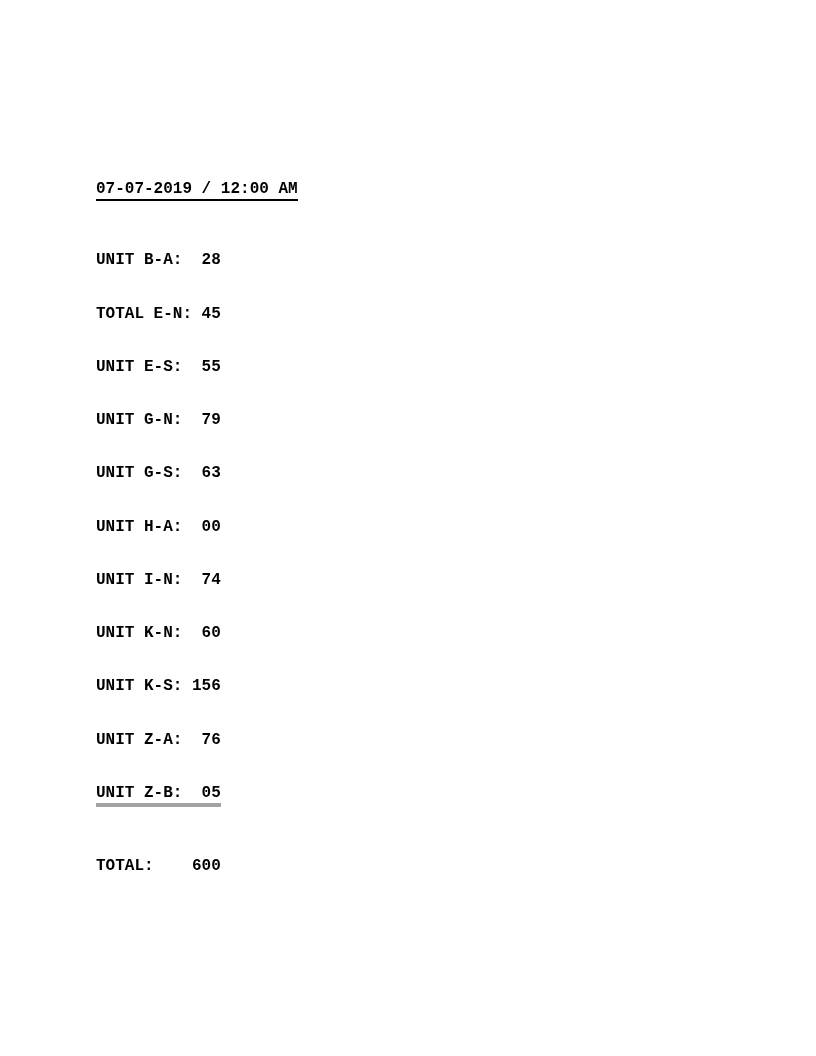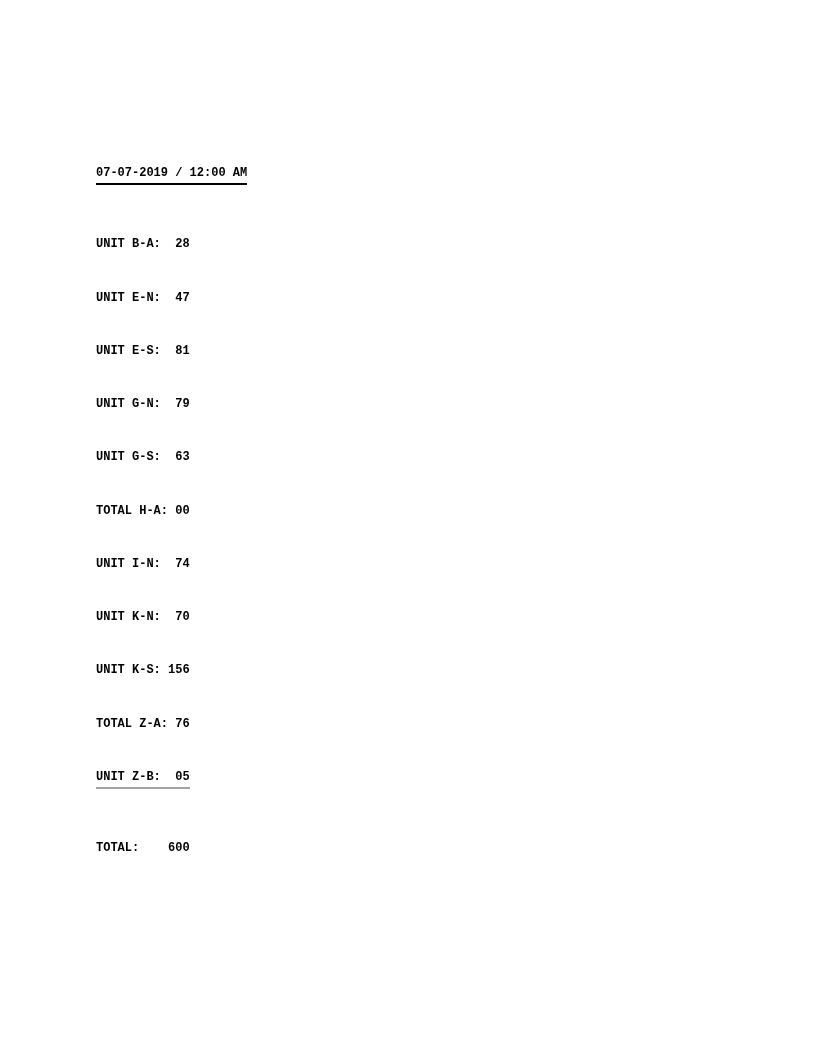--- a/index.html
+++ b/index.html
@@ -10,24 +10,24 @@
   .page {
     position: relative;
     width: 816px;
     height: 1056px;
     background: #ffffff;
     overflow: hidden;
   }
   .report {
     position: absolute;
     left: 96px;
-    top: 112px;
+    top: 128px;
     font-family: "Liberation Mono", "DejaVu Sans Mono", monospace;
     font-weight: 700;
-    font-size: 12px;
+    font-size: 16px;
     line-height: 17.75px;
     color: #000000;
     white-space: pre;
   }
   .report-header {
     display: block;
     width: fit-content;
     border-bottom: 2px solid #000000;
     margin-bottom: -2px;
   }
@@ -41,40 +41,40 @@
     width: 10ch;
     text-align: left;
   }
   .row .val {
     display: inline-block;
     width: 3ch;
     text-align: right;
     font-family: Liberation Mono, monospace;
   }
   .row.underlined {
-    border-bottom: 2px solid #a3a3a3;
+    border-bottom: 4px solid #a3a3a3;
     margin-bottom: -2px;
   }
 </style>
 </head>
 <body>
 
 <div class="page">
   <div class="report">
 
     <div class="report-header">07-07-2019 / 12:00 AM</div>
 
     <div class="row"><span class="lbl">UNIT B-A:</span><span class="val">28</span></div>
-    <div class="row"><span class="lbl">UNIT E-N:</span><span class="val">47</span></div>
-    <div class="row"><span class="lbl">UNIT E-S:</span><span class="val">81</span></div>
+    <div class="row"><span class="lbl">TOTAL E-N:</span><span class="val">45</span></div>
+    <div class="row"><span class="lbl">UNIT E-S:</span><span class="val">55</span></div>
     <div class="row"><span class="lbl">UNIT G-N:</span><span class="val">79</span></div>
     <div class="row"><span class="lbl">UNIT G-S:</span><span class="val">63</span></div>
-    <div class="row"><span class="lbl">TOTAL H-A:</span><span class="val">00</span></div>
+    <div class="row"><span class="lbl">UNIT H-A:</span><span class="val">00</span></div>
     <div class="row"><span class="lbl">UNIT I-N:</span><span class="val">74</span></div>
-    <div class="row"><span class="lbl">UNIT K-N:</span><span class="val">70</span></div>
+    <div class="row"><span class="lbl">UNIT K-N:</span><span class="val">60</span></div>
     <div class="row"><span class="lbl">UNIT K-S:</span><span class="val">156</span></div>
-    <div class="row"><span class="lbl">TOTAL Z-A:</span><span class="val">76</span></div>
+    <div class="row"><span class="lbl">UNIT Z-A:</span><span class="val">76</span></div>
     <div class="row underlined"><span class="lbl">UNIT Z-B:</span><span class="val">05</span></div>
 
     <div class="row"><span class="lbl">TOTAL:</span><span class="val">600</span></div>
 
   </div>
 </div>
 
 </body></html>

